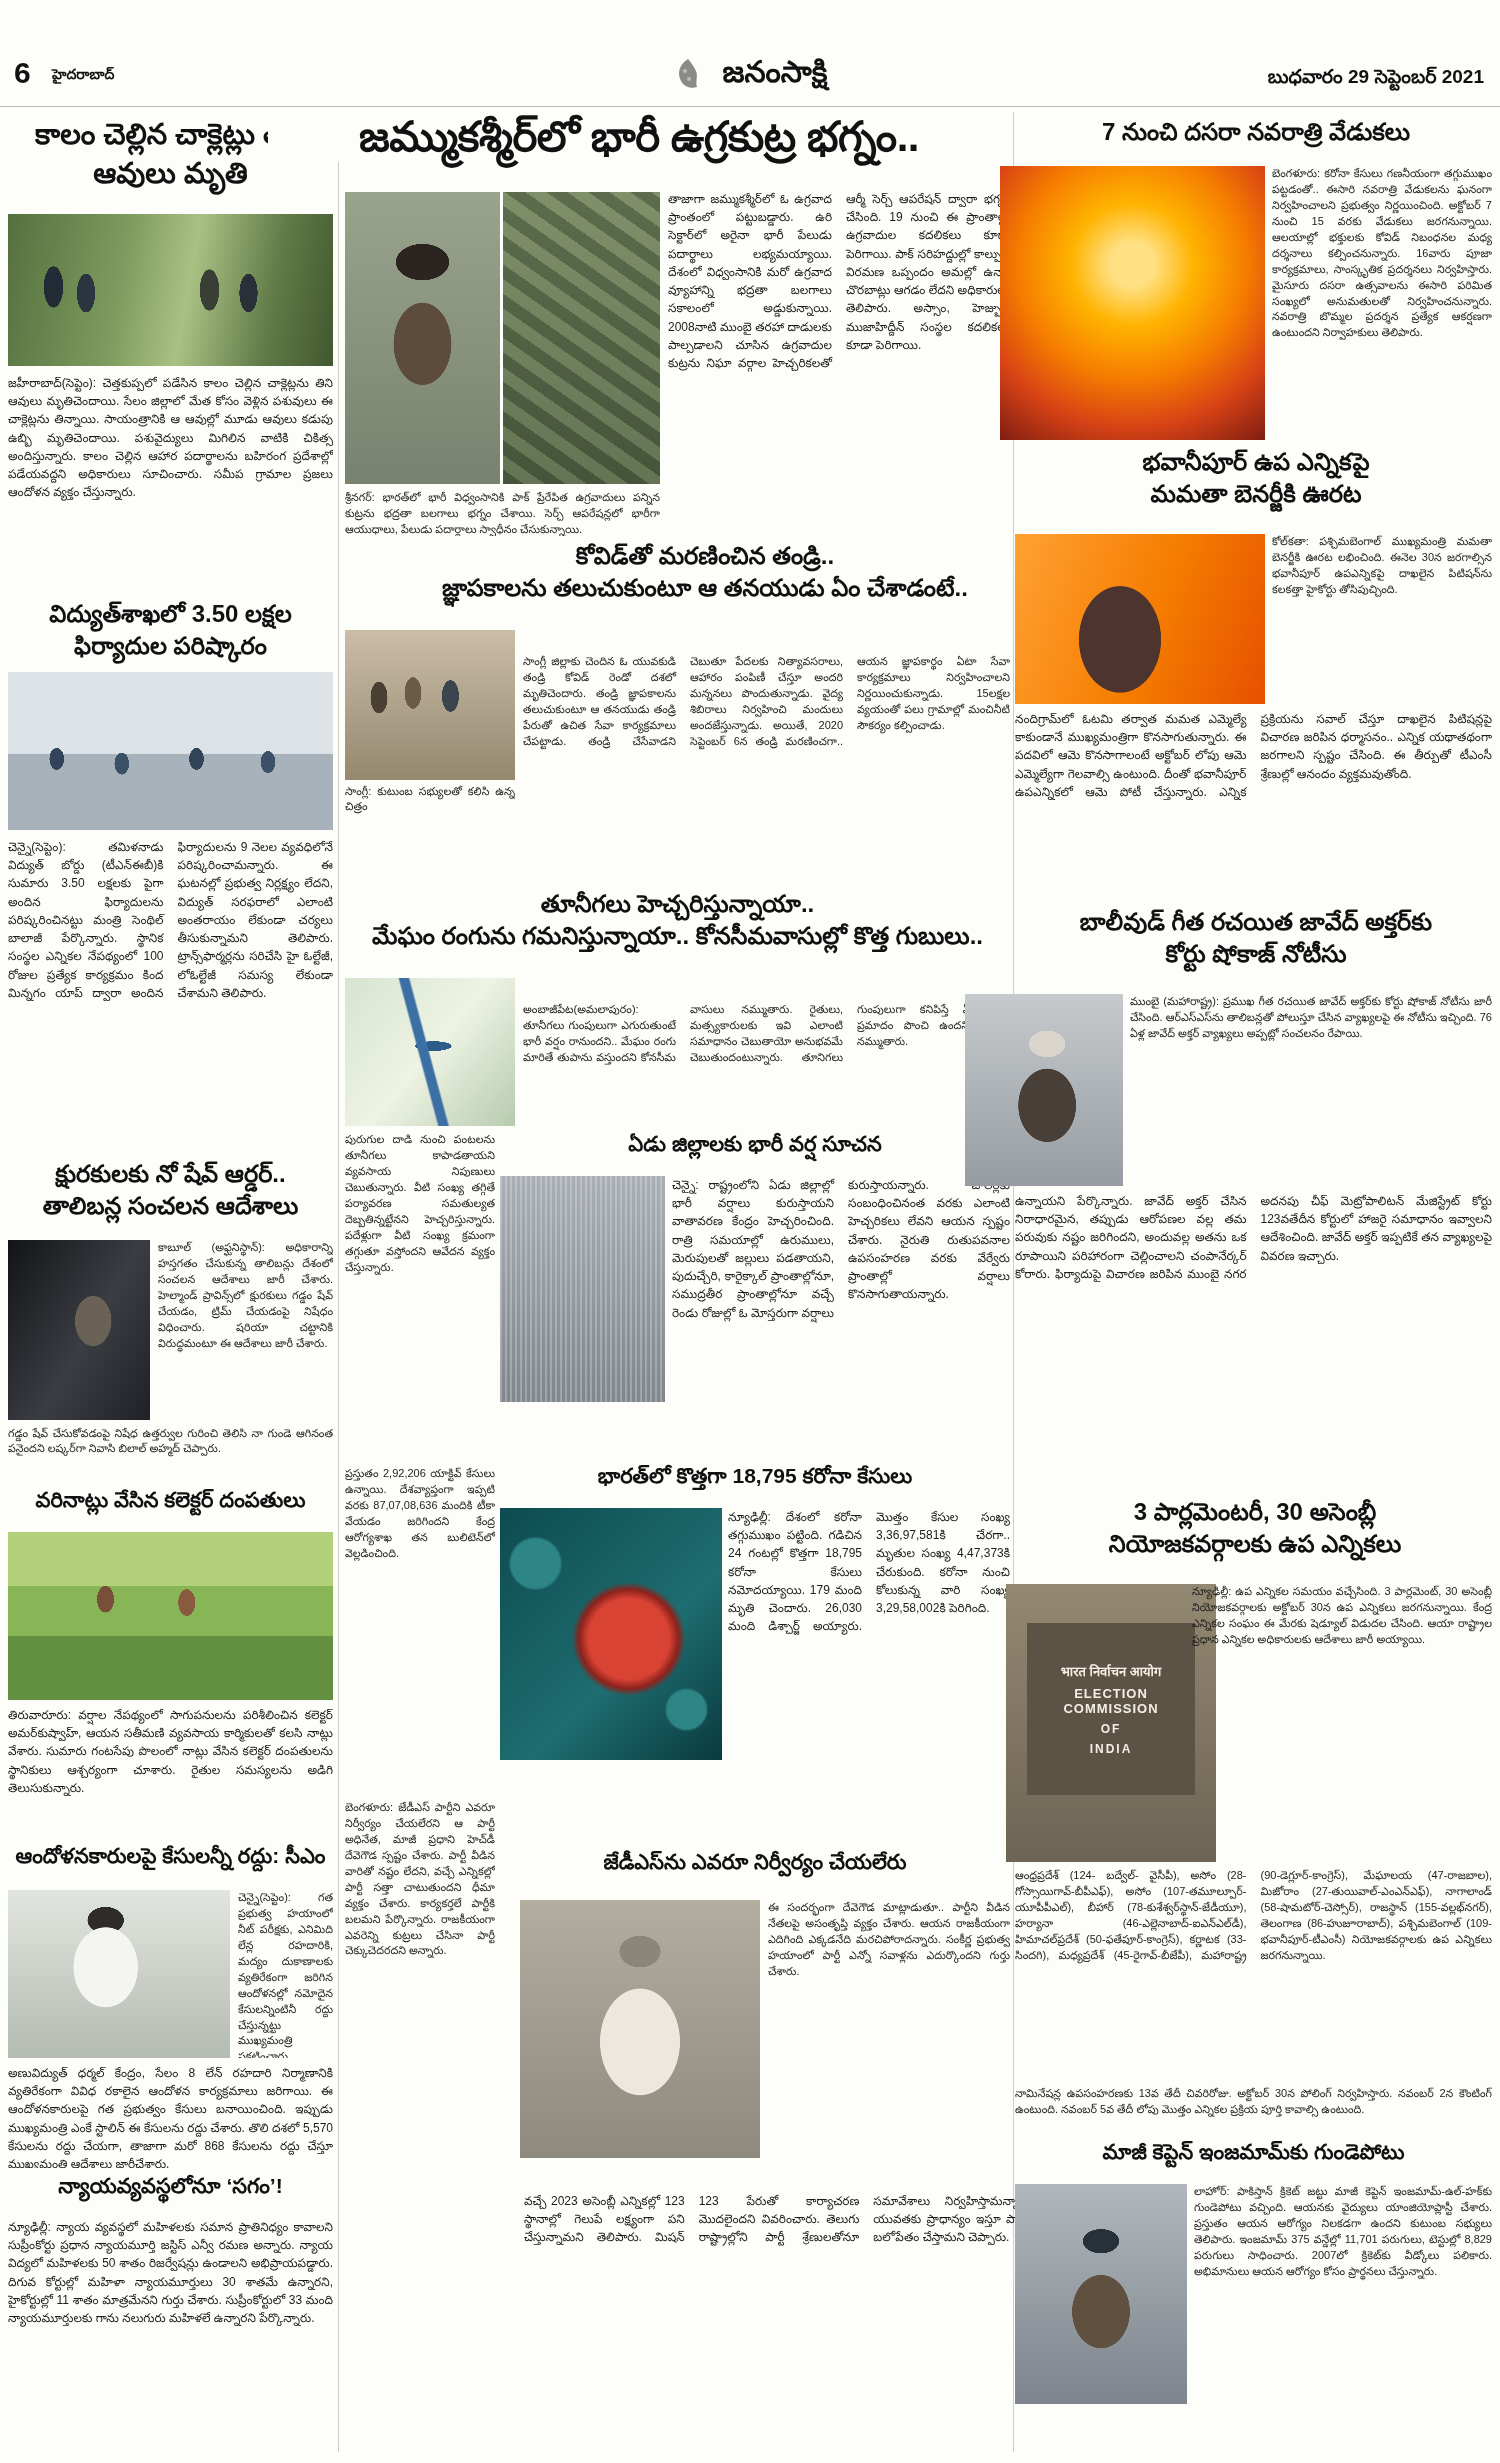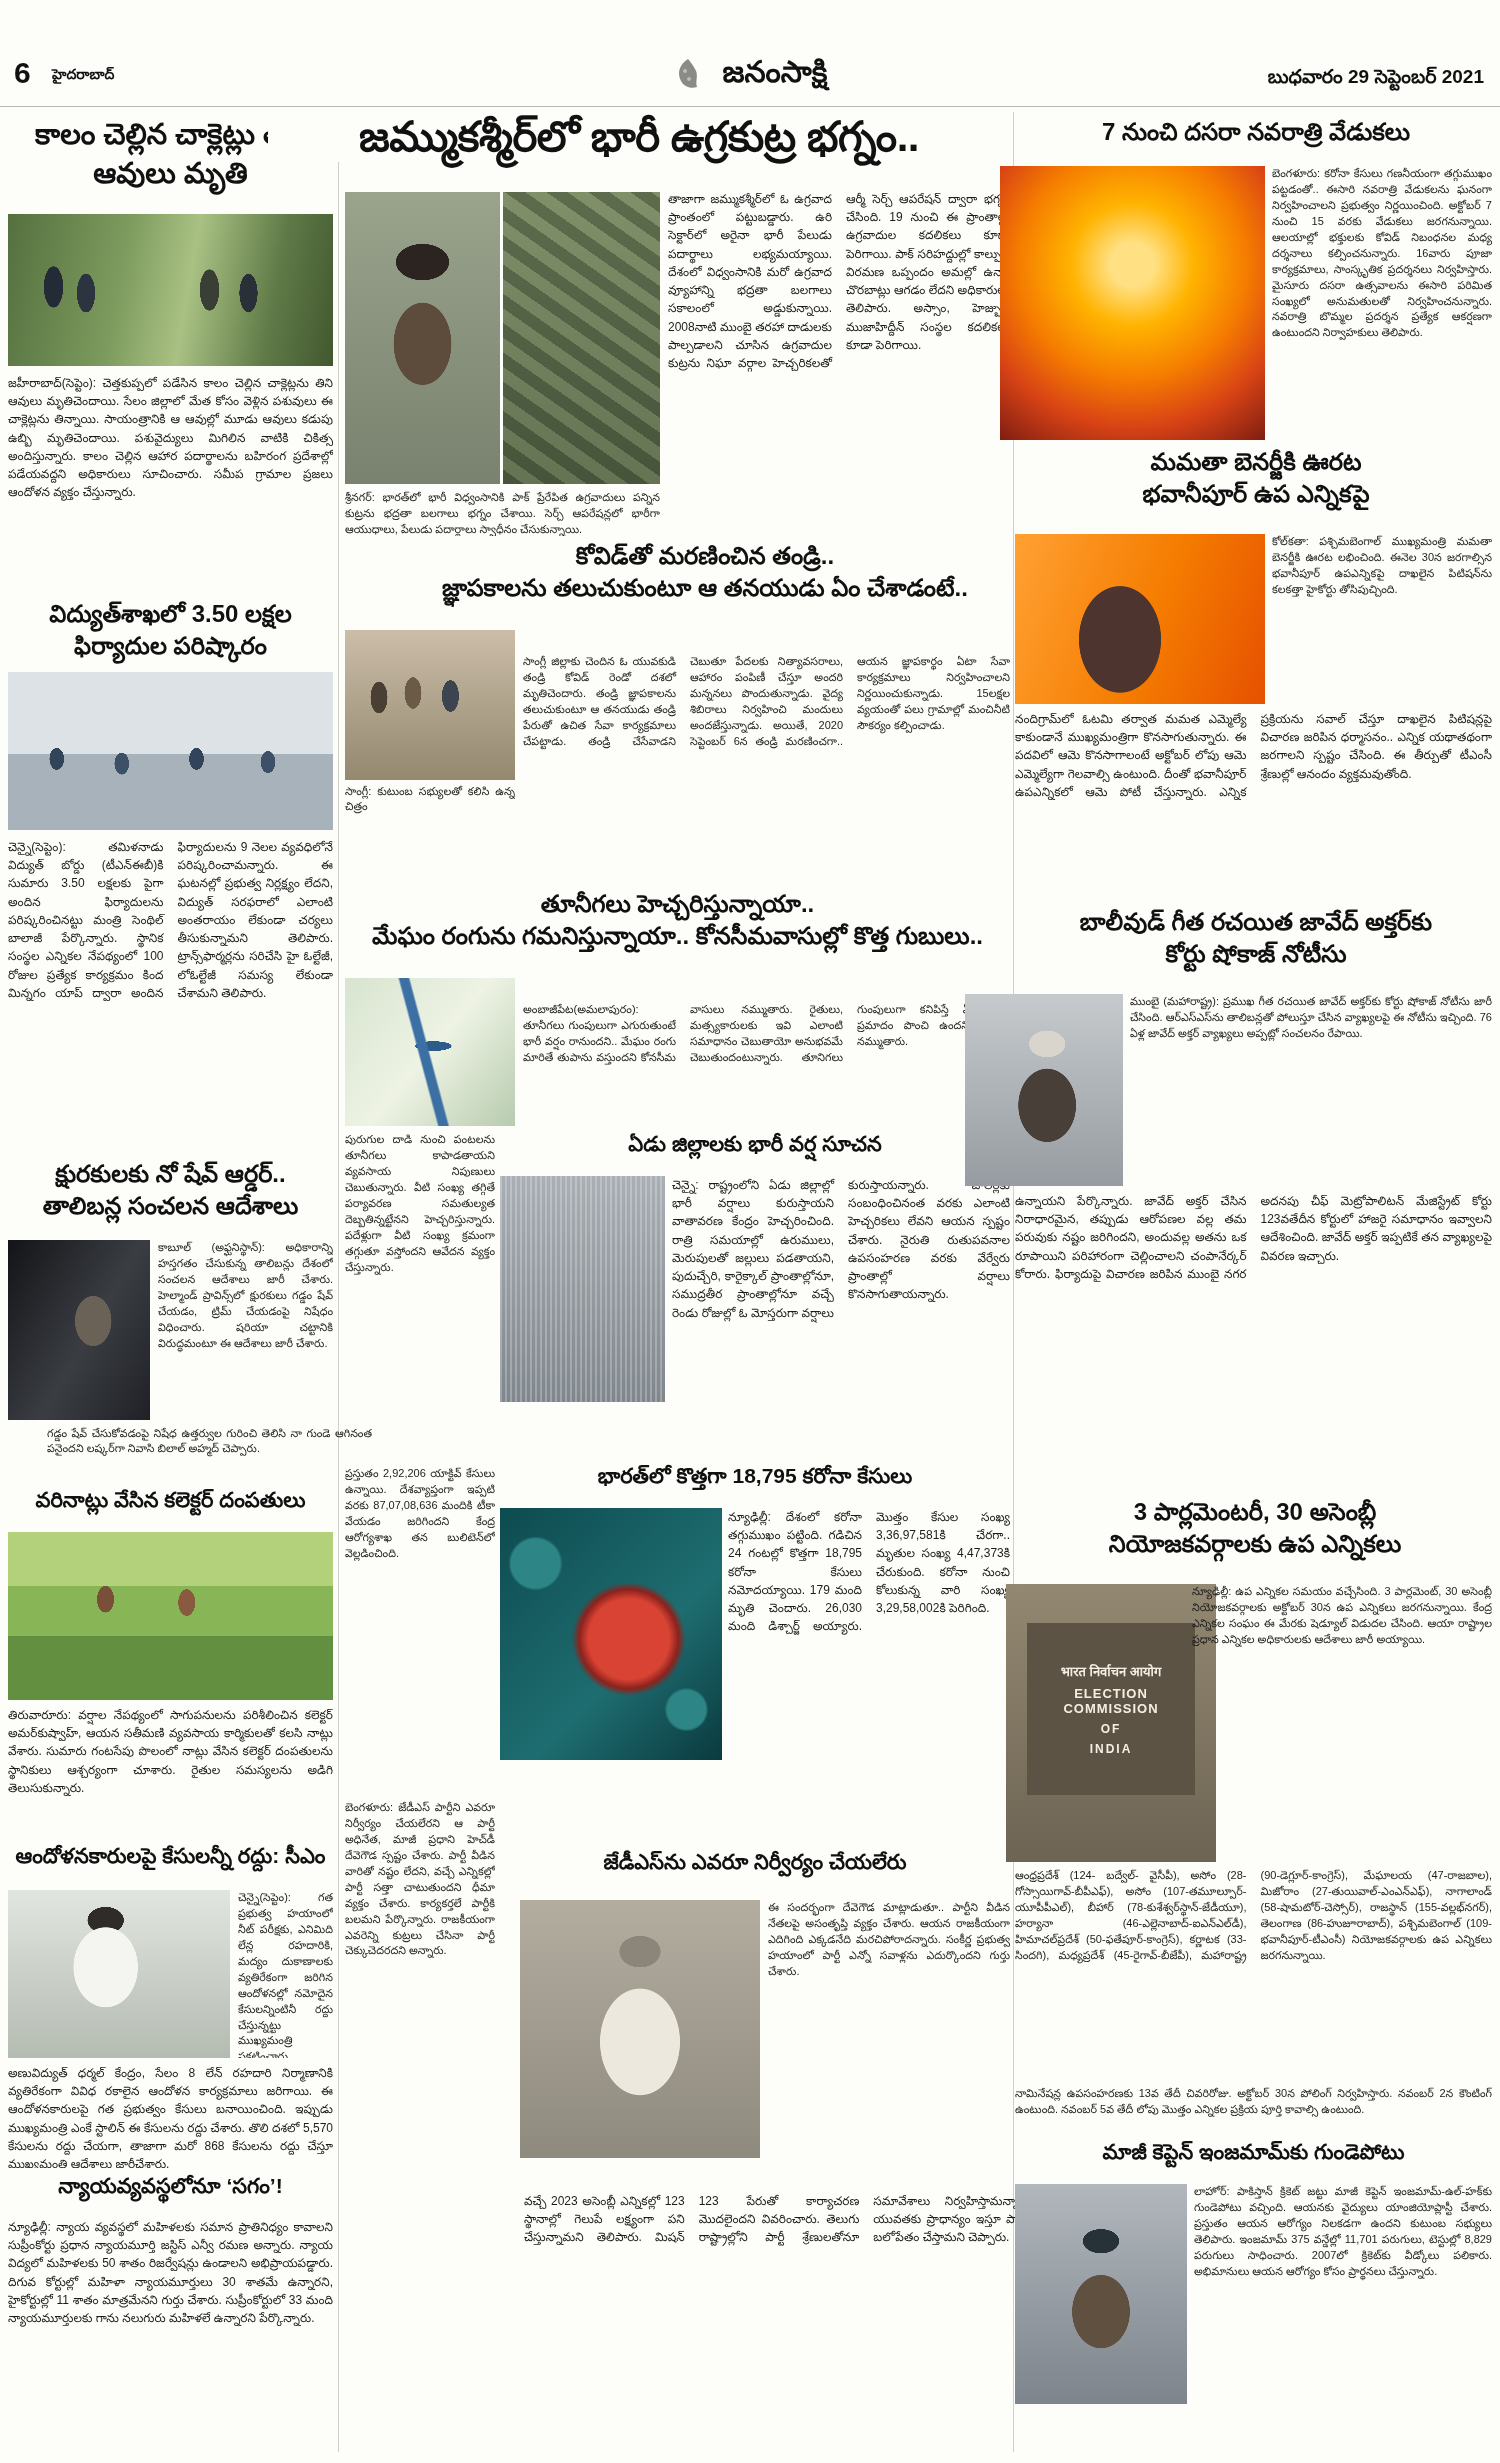--- a/index.html
+++ b/index.html
@@ -130,21 +130,21 @@
   <div class="abs h-md" style="left:8px;top:598px;width:325px;">విద్యుత్‌శాఖలో 3.50 లక్షల ఫిర్యాదుల పరిష్కారం</div>
   <div class="abs photo ph-vidyut" style="left:8px;top:672px;width:325px;height:158px;"></div>
   <div class="abs body-txt cols-2" style="left:8px;top:838px;width:325px;height:314px;">చెన్నై(సెప్టెం): తమిళనాడు విద్యుత్ బోర్డు (టీఎన్ఈబీ)కి సుమారు 3.50 లక్షలకు పైగా అందిన ఫిర్యాదులను పరిష్కరించినట్టు మంత్రి సెంథిల్ బాలాజీ పేర్కొన్నారు. స్థానిక సంస్థల ఎన్నికల నేపథ్యంలో 100 రోజుల ప్రత్యేక కార్యక్రమం కింద మిన్నగం యాప్ ద్వారా అందిన ఫిర్యాదులను 9 నెలల వ్యవధిలోనే పరిష్కరించామన్నారు. ఈ ఘటనల్లో ప్రభుత్వ నిర్లక్ష్యం లేదని, విద్యుత్ సరఫరాలో ఎలాంటి అంతరాయం లేకుండా చర్యలు తీసుకున్నామని తెలిపారు. ట్రాన్స్‌ఫార్మర్లను సరిచేసి హై ఓల్టేజీ, లోఓల్టేజీ సమస్య లేకుండా చేశామని తెలిపారు.</div>
 
   <div class="abs h-md" style="left:8px;top:1158px;width:325px;">
     <div>క్షురకులకు నో షేవ్ ఆర్డర్..</div>
     <div>తాలిబన్ల సంచలన ఆదేశాలు</div>
   </div>
   <div class="abs photo ph-barber" style="left:8px;top:1240px;width:142px;height:180px;"></div>
   <div class="abs body-sm" style="left:158px;top:1240px;width:175px;height:180px;">కాబూల్ (అఫ్ఘనిస్థాన్): అధికారాన్ని హస్తగతం చేసుకున్న తాలిబన్లు దేశంలో సంచలన ఆదేశాలు జారీ చేశారు. హెల్మాండ్ ప్రావిన్స్‌లో క్షురకులు గడ్డం షేవ్ చేయడం, ట్రిమ్ చేయడంపై నిషేధం విధించారు. షరియా చట్టానికి విరుద్ధమంటూ ఈ ఆదేశాలు జారీ చేశారు.</div>
-  <div class="abs caption" style="left:8px;top:1426px;width:325px;height:52px;margin-left:39px;">గడ్డం షేవ్ చేసుకోవడంపై నిషేధ ఉత్తర్వుల గురించి తెలిసి నా గుండె ఆగినంత పనైందని లష్కర్‌గా నివాసి బిలాల్ అహ్మద్ చెప్పారు.</div>
+  <div class="abs caption" style="left:8px;top:1426px;width:325px;height:52px;">గడ్డం షేవ్ చేసుకోవడంపై నిషేధ ఉత్తర్వుల గురించి తెలిసి నా గుండె ఆగినంత పనైందని లష్కర్‌గా నివాసి బిలాల్ అహ్మద్ చెప్పారు.</div>
 
   <div class="abs h-sm" style="left:8px;top:1486px;width:325px;">వరినాట్లు వేసిన కలెక్టర్ దంపతులు</div>
   <div class="abs photo ph-paddy" style="left:8px;top:1532px;width:325px;height:168px;"></div>
   <div class="abs body-txt" style="left:8px;top:1706px;width:325px;height:130px;">తిరువారూరు: వర్షాల నేపథ్యంలో సాగుపనులను పరిశీలించిన కలెక్టర్ అమర్‌కుష్వాహ్, ఆయన సతీమణి వ్యవసాయ కార్మికులతో కలసి నాట్లు వేశారు. సుమారు గంటసేపు పొలంలో నాట్లు వేసిన కలెక్టర్ దంపతులను స్థానికులు ఆశ్చర్యంగా చూశారు. రైతుల సమస్యలను అడిగి తెలుసుకున్నారు.</div>
 
   <div class="abs h-sm" style="left:8px;top:1842px;width:325px;">ఆందోళనకారులపై కేసులన్నీ రద్దు: సీఎం</div>
   <div class="abs photo ph-cm" style="left:8px;top:1890px;width:222px;height:168px;"></div>
   <div class="abs body-sm" style="left:238px;top:1890px;width:95px;height:168px;">చెన్నై(సెప్టెం): గత ప్రభుత్వ హయాంలో నీట్ పరీక్షకు, ఎనిమిది లేన్ల రహదారికి, మద్యం దుకాణాలకు వ్యతిరేకంగా జరిగిన ఆందోళనల్లో నమోదైన కేసులన్నింటినీ రద్దు చేస్తున్నట్టు ముఖ్యమంత్రి ప్రకటించారు.</div>
   <div class="abs body-txt" style="left:8px;top:2064px;width:325px;height:104px;">అణువిద్యుత్ ధర్మల్ కేంద్రం, సేలం 8 లేన్ రహదారి నిర్మాణానికి వ్యతిరేకంగా వివిధ రకాలైన ఆందోళన కార్యక్రమాలు జరిగాయి. ఈ ఆందోళనకారులపై గత ప్రభుత్వం కేసులు బనాయించింది. ఇప్పుడు ముఖ్యమంత్రి ఎంకే స్టాలిన్ ఈ కేసులను రద్దు చేశారు. తొలి దశలో 5,570 కేసులను రద్దు చేయగా, తాజాగా మరో 868 కేసులను రద్దు చేస్తూ ముఖ్యమంత్రి ఆదేశాలు జారీచేశారు.</div>
 
@@ -186,22 +186,22 @@
   <div class="abs photo ph-gowda" style="left:520px;top:1900px;width:240px;height:258px;"></div>
   <div class="abs body-sm" style="left:768px;top:1900px;width:242px;height:258px;">ఈ సందర్భంగా దేవెగౌడ మాట్లాడుతూ.. పార్టీని వీడిన నేతలపై అసంతృప్తి వ్యక్తం చేశారు. ఆయన రాజకీయంగా ఎదిగింది ఎక్కడనేది మరచిపోరాదన్నారు. సంకీర్ణ ప్రభుత్వ హయాంలో పార్టీ ఎన్నో సవాళ్లను ఎదుర్కొందని గుర్తు చేశారు.</div>
   <div class="abs body-sm" style="left:345px;top:1800px;width:150px;height:644px;">బెంగళూరు: జేడీఎస్ పార్టీని ఎవరూ నిర్వీర్యం చేయలేరని ఆ పార్టీ అధినేత, మాజీ ప్రధాని హెచ్‌డీ దేవెగౌడ స్పష్టం చేశారు. పార్టీ వీడిన వారితో నష్టం లేదని, వచ్చే ఎన్నికల్లో పార్టీ సత్తా చాటుతుందని ధీమా వ్యక్తం చేశారు. కార్యకర్తలే పార్టీకి బలమని పేర్కొన్నారు. రాజకీయంగా ఎవరెన్ని కుట్రలు చేసినా పార్టీ చెక్కుచెదరదని అన్నారు.</div>
   <div class="abs body-txt cols-3" style="left:524px;top:2168px;width:510px;height:278px;">వచ్చే 2023 అసెంబ్లీ ఎన్నికల్లో 123 స్థానాల్లో గెలుపే లక్ష్యంగా పని చేస్తున్నామని తెలిపారు. మిషన్ 123 పేరుతో కార్యాచరణ మొదలైందని వివరించారు. తెలుగు రాష్ట్రాల్లోని పార్టీ శ్రేణులతోనూ సమావేశాలు నిర్వహిస్తామన్నారు. యువతకు ప్రాధాన్యం ఇస్తూ పార్టీని బలోపేతం చేస్తామని చెప్పారు.</div>
 
   <div class="abs h-md" style="left:1020px;top:116px;width:472px;">7 నుంచి దసరా నవరాత్రి వేడుకలు</div>
   <div class="abs photo ph-dasara" style="left:1000px;top:166px;width:265px;height:274px;"></div>
   <div class="abs body-sm" style="left:1272px;top:166px;width:220px;height:274px;">బెంగళూరు: కరోనా కేసులు గణనీయంగా తగ్గుముఖం పట్టడంతో.. ఈసారి నవరాత్రి వేడుకలను ఘనంగా నిర్వహించాలని ప్రభుత్వం నిర్ణయించింది. అక్టోబర్ 7 నుంచి 15 వరకు వేడుకలు జరగనున్నాయి. ఆలయాల్లో భక్తులకు కోవిడ్ నిబంధనల మధ్య దర్శనాలు కల్పించనున్నారు. 16వారు పూజా కార్యక్రమాలు, సాంస్కృతిక ప్రదర్శనలు నిర్వహిస్తారు. మైసూరు దసరా ఉత్సవాలను ఈసారి పరిమిత సంఖ్యలో అనుమతులతో నిర్వహించనున్నారు. నవరాత్రి బొమ్మల ప్రదర్శన ప్రత్యేక ఆకర్షణగా ఉంటుందని నిర్వాహకులు తెలిపారు.</div>
 
   <div class="abs h-md" style="left:1020px;top:446px;width:472px;">
+    <div>భవానీపూర్ ఉప ఎన్నికపై</div>
     <div>మమతా బెనర్జీకి ఊరట</div>
-    <div>భవానీపూర్ ఉప ఎన్నికపై</div>
   </div>
   <div class="abs photo ph-mamata" style="left:1015px;top:534px;width:250px;height:170px;"></div>
   <div class="abs body-sm" style="left:1272px;top:534px;width:220px;height:170px;">కోల్‌కతా: పశ్చిమబెంగాల్ ముఖ్యమంత్రి మమతా బెనర్జీకి ఊరట లభించింది. ఈనెల 30న జరగాల్సిన భవానీపూర్ ఉపఎన్నికపై దాఖలైన పిటిషన్‌ను కలకత్తా హైకోర్టు తోసిపుచ్చింది.</div>
   <div class="abs body-txt cols-2" style="left:1015px;top:710px;width:477px;height:192px;">నందిగ్రామ్‌లో ఓటమి తర్వాత మమత ఎమ్మెల్యే కాకుండానే ముఖ్యమంత్రిగా కొనసాగుతున్నారు. ఈ పదవిలో ఆమె కొనసాగాలంటే అక్టోబర్ లోపు ఆమె ఎమ్మెల్యేగా గెలవాల్సి ఉంటుంది. దీంతో భవానీపూర్ ఉపఎన్నికలో ఆమె పోటీ చేస్తున్నారు. ఎన్నిక ప్రక్రియను సవాల్ చేస్తూ దాఖలైన పిటిషన్లపై విచారణ జరిపిన ధర్మాసనం.. ఎన్నిక యథాతథంగా జరగాలని స్పష్టం చేసింది. ఈ తీర్పుతో టీఎంసీ శ్రేణుల్లో ఆనందం వ్యక్తమవుతోంది.</div>
 
   <div class="abs h-md" style="left:1020px;top:906px;width:472px;">
     <div>బాలీవుడ్ గీత రచయిత జావేద్ అక్తర్‌కు</div>
     <div>కోర్టు షోకాజ్ నోటీసు</div>
   </div>
   <div class="abs photo ph-javed" style="left:965px;top:994px;width:158px;height:192px;"></div>

